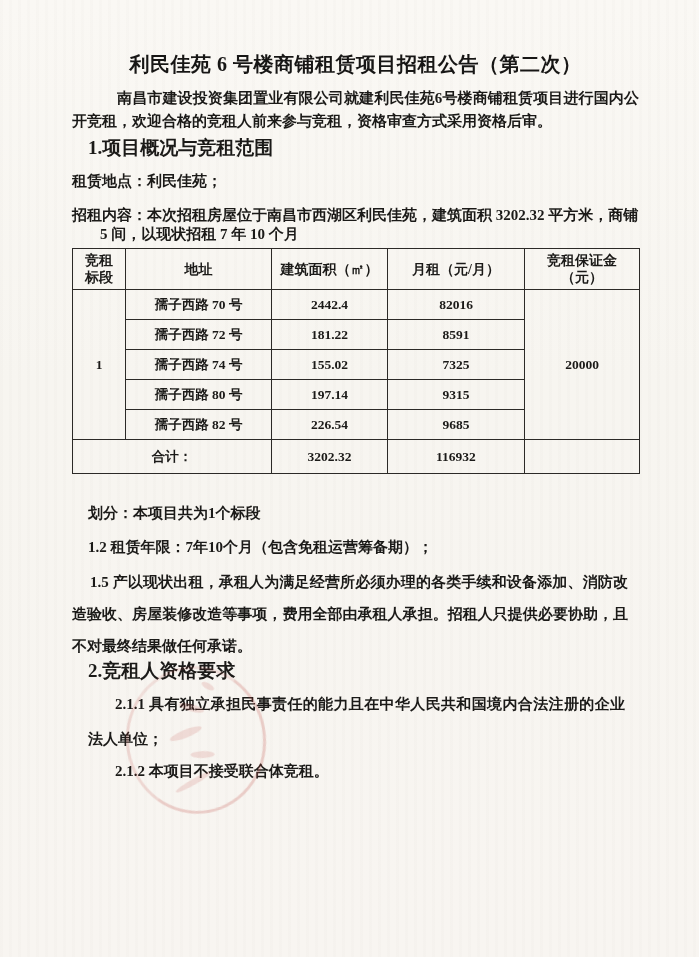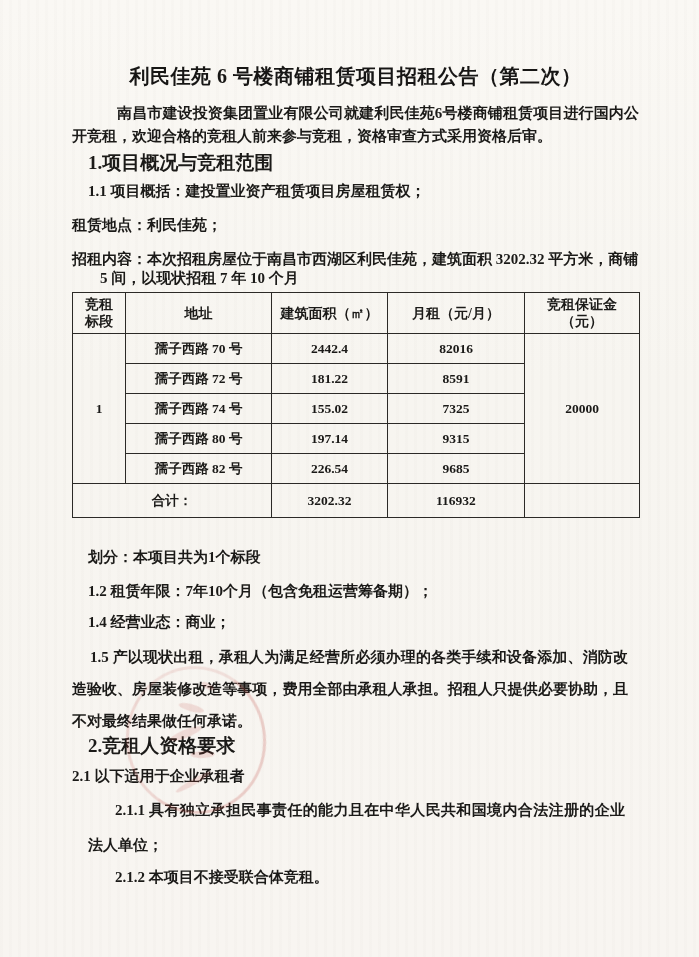--- a/index.html
+++ b/index.html
@@ -7,21 +7,21 @@
     position:relative;width:699px;height:957px;margin:0 auto;overflow:hidden;
     box-sizing:border-box;padding:50px 60px 0 72px;
     color:#1b1a18;
     font-family:"Liberation Serif","DejaVu Serif",serif;
     font-weight:600;
     background:
       repeating-linear-gradient(90deg, rgba(120,110,100,0.018) 0 3px, rgba(0,0,0,0) 3px 9px),
       linear-gradient(180deg,#faf8f4 0%,#f7f5f0 40%,#f8f5f1 100%);
   }
   .title{
-    margin:12px;text-align:center;font-size:20px;line-height:28px;font-weight:700;
+    margin:0;text-align:center;font-size:20px;line-height:28px;font-weight:700;
     letter-spacing:.5px;color:#171615;
   }
   p{margin:0;}
   .intro{margin-top:9px;font-size:15px;line-height:23px;text-indent:45px;text-align:justify;}
   .u{text-underline-offset:3px;}
   .h-sec{margin-top:6px;margin-left:16px;font-size:19px;line-height:17px;font-weight:700;}
   .line{font-size:15px;line-height:17px;}
   .i1{margin-left:16px;}
   .i2{}
   .mt-11{margin-top:12px;}
@@ -69,21 +69,20 @@
 <body>
 
 <div class="page">
 
   <h1 class="title">利民佳苑 6 号楼商铺租赁项目招租公告（第二次）</h1>
 
   <p class="intro"><span>南昌市建设投资集团置业有限公司就建利民佳苑6号楼商铺租赁项目进行国内公开竞租，欢迎合格的竞租人前来参与竞租，资格审查方式采用</span><span class="u">资格后审</span><span>。</span></p>
 
   <p class="h-sec">1.项目概况与竞租范围</p>
 
-  <p class="line i1 mt-11">1.1 项目概括：建投置业资产租赁项目房屋租赁权；</p>
 
   <p class="line i2 mt-17">租赁地点：利民佳苑；</p>
 
   <p class="rental-1">招租内容：本次招租房屋位于南昌市西湖区利民佳苑，建筑面积 3202.32 平方米，商铺</p>
   <p class="rental-2">5 间，以现状招租 7 年 10 个月</p>
 
   <table class="bid">
     <colgroup>
       <col style="width:53px">
         <col style="width:146px">
@@ -134,26 +133,24 @@
         <td colspan="2">合计：</td>
         <td>3202.32</td>
         <td>116932</td>
         <td></td>
       </tr>
     </tbody>
   </table>
 
   <p class="line i1 division">划分：本项目共为1个标段</p>
   <p class="line i1 mt-17">1.2 租赁年限：7年10个月（包含免租运营筹备期）；</p>
-  <p class="line i1 mt-15">1.4 经营业态：商业；</p>
 
   <p class="p15">1.5 产以现状出租，承租人为满足经营所必须办理的各类手续和设备添加、消防改造验收、房屋装修改造等事项，费用全部由承租人承担。招租人只提供必要协助，且不对最终结果做任何承诺。</p>
 
   <p class="h-sec h2head">2.竞租人资格要求</p>
-  <p class="line mt-15" style="font-weight:700">2.1 以下适用于企业承租者</p>
   <p class="p211 sub">2.1.1 具有独立承担民事责任的能力且在中华人民共和国境内合法注册的企业法人单位；</p>
   <p class="line sub s212">2.1.2 本项目不接受联合体竞租。</p>
 
   <div class="stamp">
     <div class="ring"></div>
     <div class="blob b1"></div>
     <div class="blob b2"></div>
     <div class="blob b3"></div>
     <div class="blob b4"></div>
     <div class="blob b5"></div>

